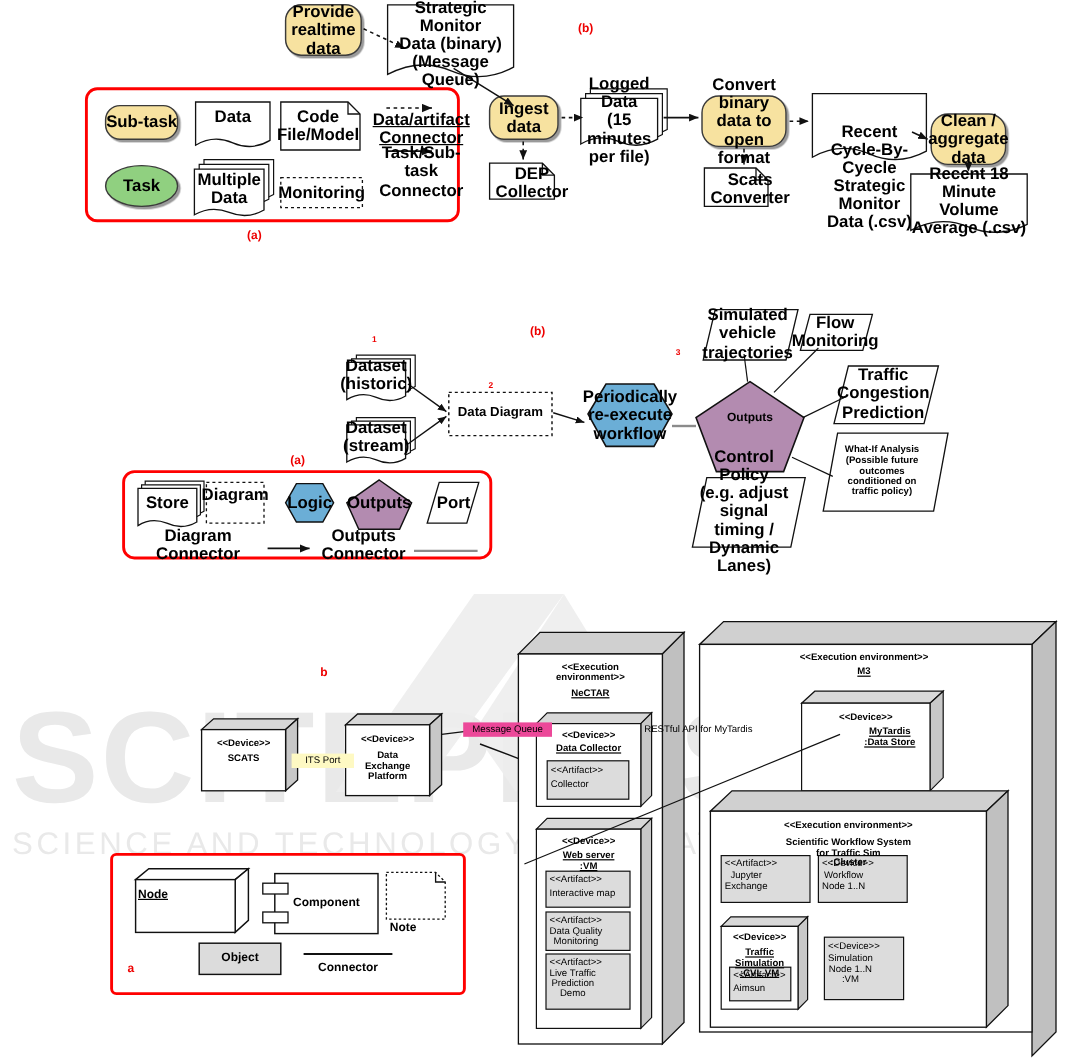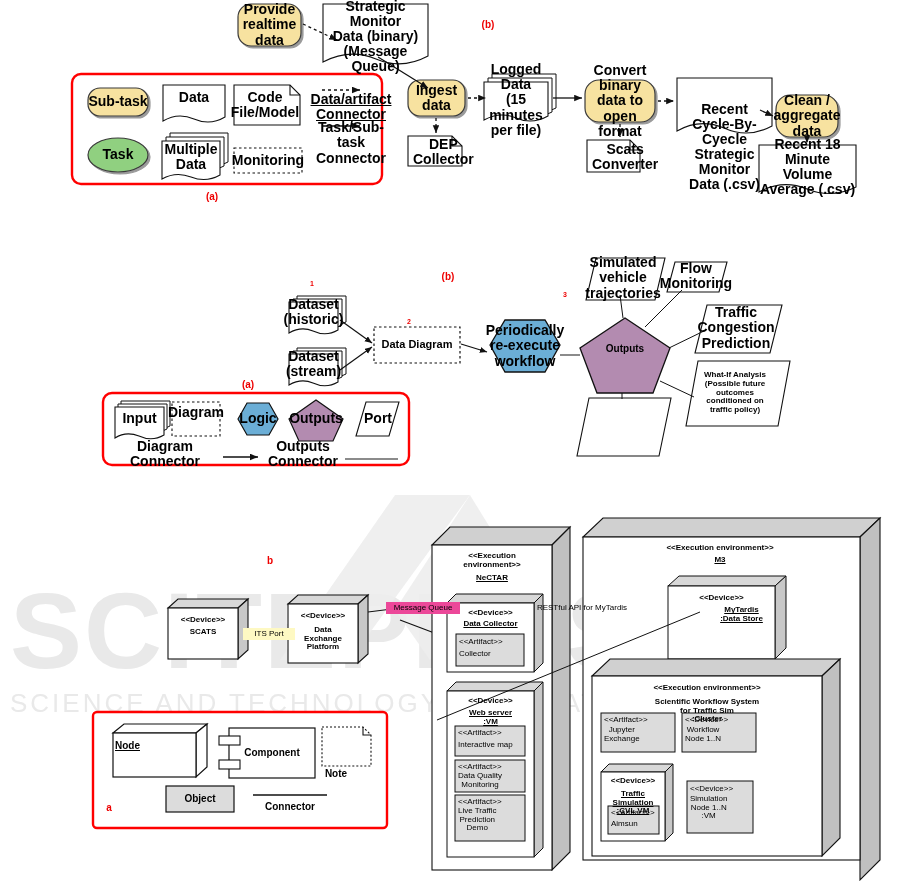--- a/index.html
+++ b/index.html
@@ -268,21 +268,21 @@
   <div class="lbl b f9" style="left:759px;top:147px;width:97px;height:40px;white-space:pre-line;">Recent 18
 Minute Volume
 Average (.csv)</div>
 
   <div class="lbl red f10" style="left:428px;top:270px;width:40px;height:14px;">(b)</div>
   <div class="lbl red f10" style="left:228px;top:378px;width:40px;height:14px;">(a)</div>
   <div class="lbl red tiny" style="left:305px;top:278px;width:14px;height:12px;">1</div>
   <div class="lbl red tiny" style="left:402px;top:316px;width:14px;height:12px;">2</div>
   <div class="lbl red tiny" style="left:558px;top:289px;width:14px;height:12px;">3</div>
 
-  <div class="lbl b f9" style="left:115px;top:408px;width:49px;height:22px;">Input</div>
+  <div class="lbl b f9" style="left:115px;top:408px;width:49px;height:22px;">Store</div>
   <div class="lbl b f9" style="left:172px;top:402px;width:48px;height:22px;">Diagram</div>
   <div class="lbl b f9" style="left:238px;top:408px;width:40px;height:22px;">Logic</div>
   <div class="lbl b f9" style="left:289px;top:408px;width:54px;height:22px;">Outputs</div>
   <div class="lbl b f9" style="left:358px;top:408px;width:40px;height:22px;">Port</div>
   <div class="lbl b f9" style="left:125px;top:442px;width:80px;height:24px;white-space:pre-line;">Diagram
 Connector</div>
   <div class="lbl b f9" style="left:262px;top:442px;width:82px;height:24px;white-space:pre-line;">Outputs
 Connector</div>
 
   <div class="lbl b f9" style="left:289px;top:300px;width:49px;height:24px;white-space:pre-line;">Dataset
@@ -300,20 +300,24 @@
   <div class="lbl b f9" style="left:668px;top:263px;width:56px;height:26px;white-space:pre-line;">Flow
 Monitoring</div>
   <div class="lbl b f9" style="left:698px;top:306px;width:76px;height:44px;white-space:pre-line;">Traffic
 Congestion
 Prediction</div>
   <div class="lbl b f8" style="left:688px;top:362px;width:94px;height:62px;white-space:pre-line;">What-If Analysis
 (Possible future
 outcomes
 conditioned on
 traffic policy)</div>
+  <div class="lbl b f9" style="left:578px;top:399px;width:84px;height:54px;white-space:pre-line;">Control Policy
+(e.g. adjust
+signal timing /
+Dynamic Lanes)</div>
 
   <div class="lbl red f10" style="left:258px;top:554px;width:24px;height:14px;">b</div>
   <div class="lbl red f10" style="left:100px;top:801px;width:18px;height:14px;">a</div>
 
   <div class="lbl b f10" style="left:115px;top:736px;width:70px;height:20px;justify-content:flex-start;text-decoration:underline;">Node</div>
   <div class="lbl b f10" style="left:229px;top:743px;width:86px;height:20px;">Component</div>
   <div class="lbl b f10" style="left:310px;top:766px;width:52px;height:16px;">Note</div>
   <div class="lbl b f10" style="left:166px;top:786px;width:68px;height:26px;">Object</div>
   <div class="lbl b f10" style="left:253px;top:798px;width:74px;height:18px;">Connector</div>
 

